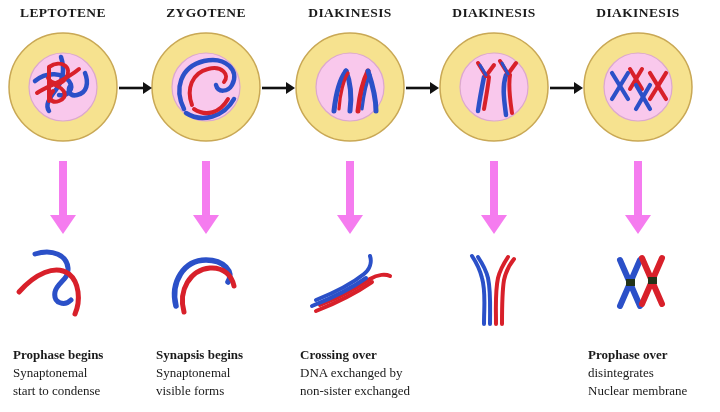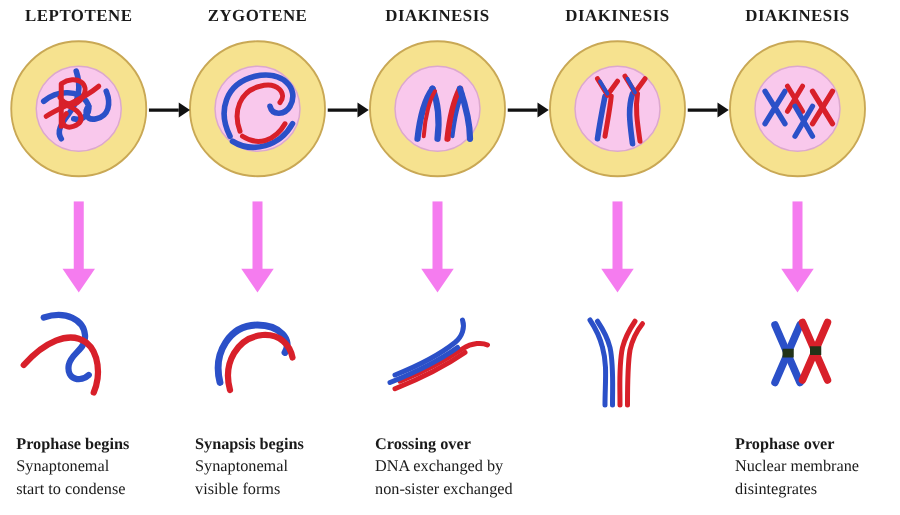--- a/index.html
+++ b/index.html
@@ -173,22 +173,22 @@
     <svg class="illus-svg" width="100" height="80">
       <path class="chrom blue" stroke-width="6" d="M32,12 L52,58"></path>
       <path class="chrom blue" stroke-width="6" d="M52,12 L32,58"></path>
       <path class="chrom red" stroke-width="6" d="M54,10 L74,56"></path>
       <path class="chrom red" stroke-width="6" d="M74,10 L54,56"></path>
       <rect class="centromere" x="38" y="31" width="9" height="7"></rect>
       <rect class="centromere" x="60" y="29" width="9" height="7"></rect>
     </svg>
     <div class="caption">
       <div class="caption-title">Prophase over</div>
+      <div class="caption-line">disintegrates</div>
       <div class="caption-line">Nuclear membrane</div>
-      <div class="caption-line">disintegrates</div>
     </div>
   </div>
 
   <svg class="flow-arrow-svg" style="left:119px" width="34" height="16">
     <line class="flow-arrow-line" x1="0" y1="8" x2="24" y2="8"></line>
     <polygon class="flow-arrow-head" points="24,2 24,14 33,8"></polygon>
   </svg>
   <svg class="flow-arrow-svg" style="left:262px" width="34" height="16">
     <line class="flow-arrow-line" x1="0" y1="8" x2="24" y2="8"></line>
     <polygon class="flow-arrow-head" points="24,2 24,14 33,8"></polygon>

